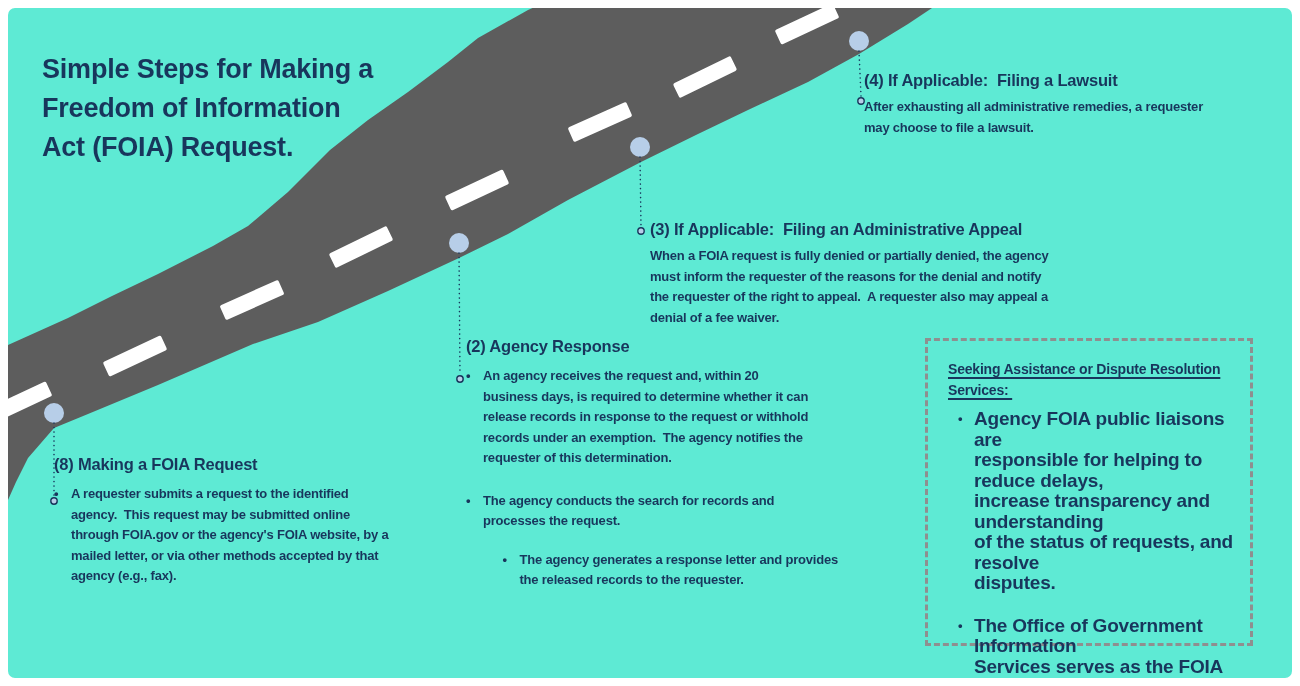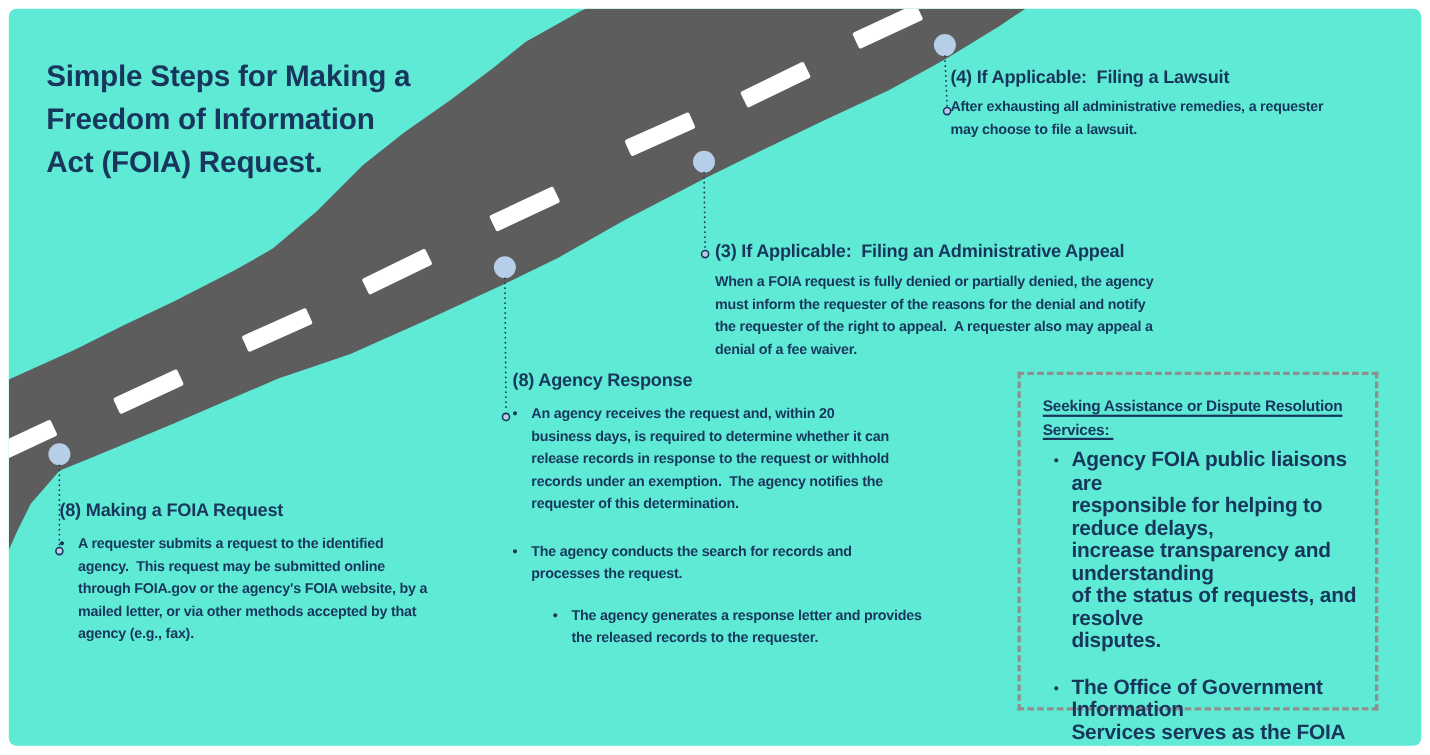--- a/index.html
+++ b/index.html
@@ -16,21 +16,21 @@
   .step{position:absolute;letter-spacing:-0.2px;}
   .step h2{margin:0 0 8px 0;font-size:16.5px;font-weight:700;line-height:24px;white-space:pre-wrap;}
   .step .body,.bullet .txt{font-size:13px;font-weight:700;line-height:20.5px;white-space:pre-wrap;}
   .bullet{display:flex;margin-bottom:14px;}
   .bullet .dot{width:17px;flex:0 0 17px;font-size:13px;font-weight:700;line-height:20.5px;}
   .bullet .dot::before{content:"\2022";}
   .step1{left:46px;top:444px;width:380px;}
   .step2{left:458px;top:326px;width:372px;}
   .step3{left:642px;top:209px;width:460px;}
   .step3 h2{margin-bottom:5px;}
-  .step4{left:856px;top:50px;width:390px;}
+  .step4{left:856px;top:60px;width:390px;}
   .step4 h2{margin-bottom:5px;}
 
   .assist-box{position:absolute;left:917px;top:330px;width:328px;height:308px;box-sizing:border-box;
               border:3px dashed #8f8f8f;padding:18px 16px 14px 20px;letter-spacing:-0.2px;}
   .assist-box h3{margin:0 0 8px 0;font-size:14px;font-weight:700;line-height:21px;white-space:pre-wrap;
                  text-decoration:underline;text-underline-offset:3px;text-decoration-thickness:1.5px;}
   .assist-box .bullet{margin:0 0 22px 10px;}
   .assist-box .txt{font-size:19px;font-weight:700;line-height:20.5px;white-space:pre-wrap;}
   .assist-box .dot{width:16px;flex:0 0 16px;font-size:13px;font-weight:700;line-height:20.5px;}
 </style>
@@ -90,21 +90,21 @@
         <span class="dot"></span>
         <span class="txt">A requester submits a request to the identified
 agency.  This request may be submitted online
 through FOIA.gov or the agency's FOIA website, by a
 mailed letter, or via other methods accepted by that
 agency (e.g., fax).</span>
       </div>
     </section>
 
     <section class="step step2 txt-navy">
-      <h2>(8) Agency Response</h2>
+      <h2>(2) Agency Response</h2>
       <div class="bullet">
         <span class="dot"></span>
         <span class="txt">An agency receives the request and, within 20
 business days, is required to determine whether it can
 release records in response to the request or withhold
 records under an exemption.  The agency notifies the
 requester of this determination.</span>
       </div>
       <div class="bullet" style="margin-top:22px;">
         <span class="dot"></span>

